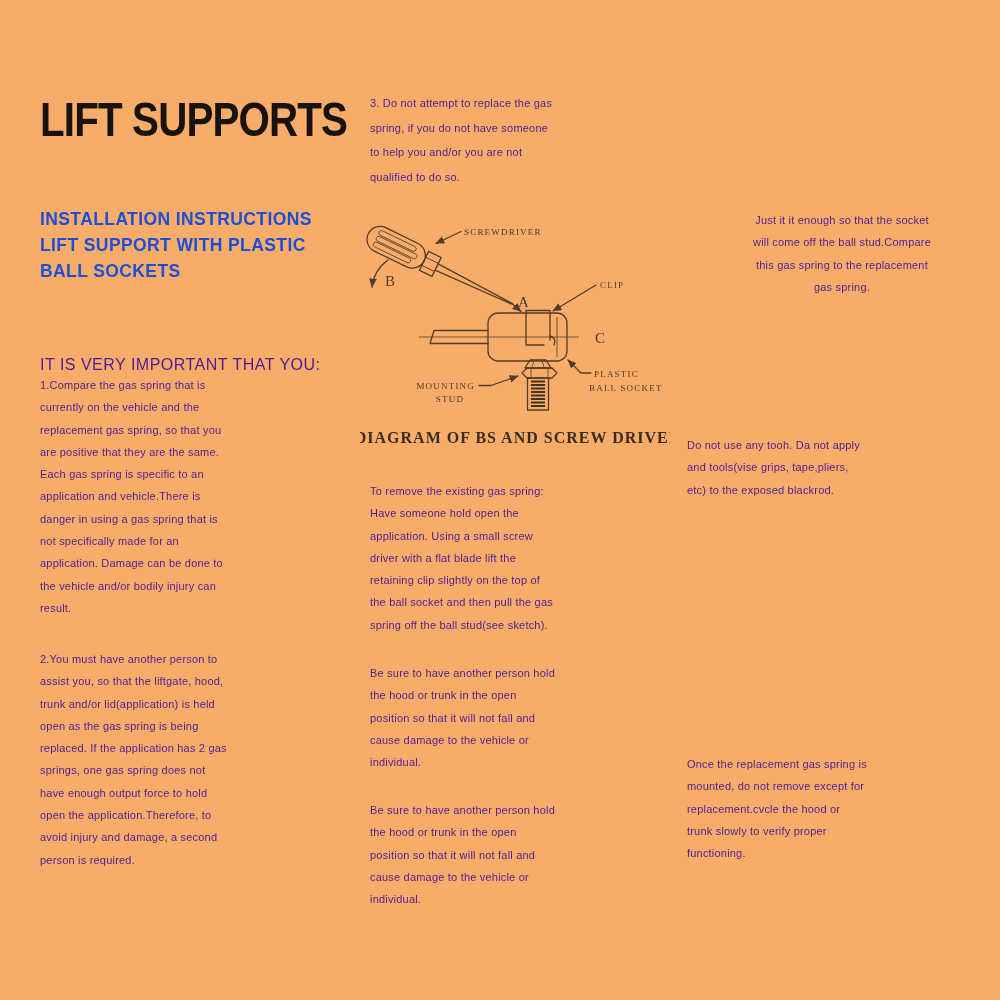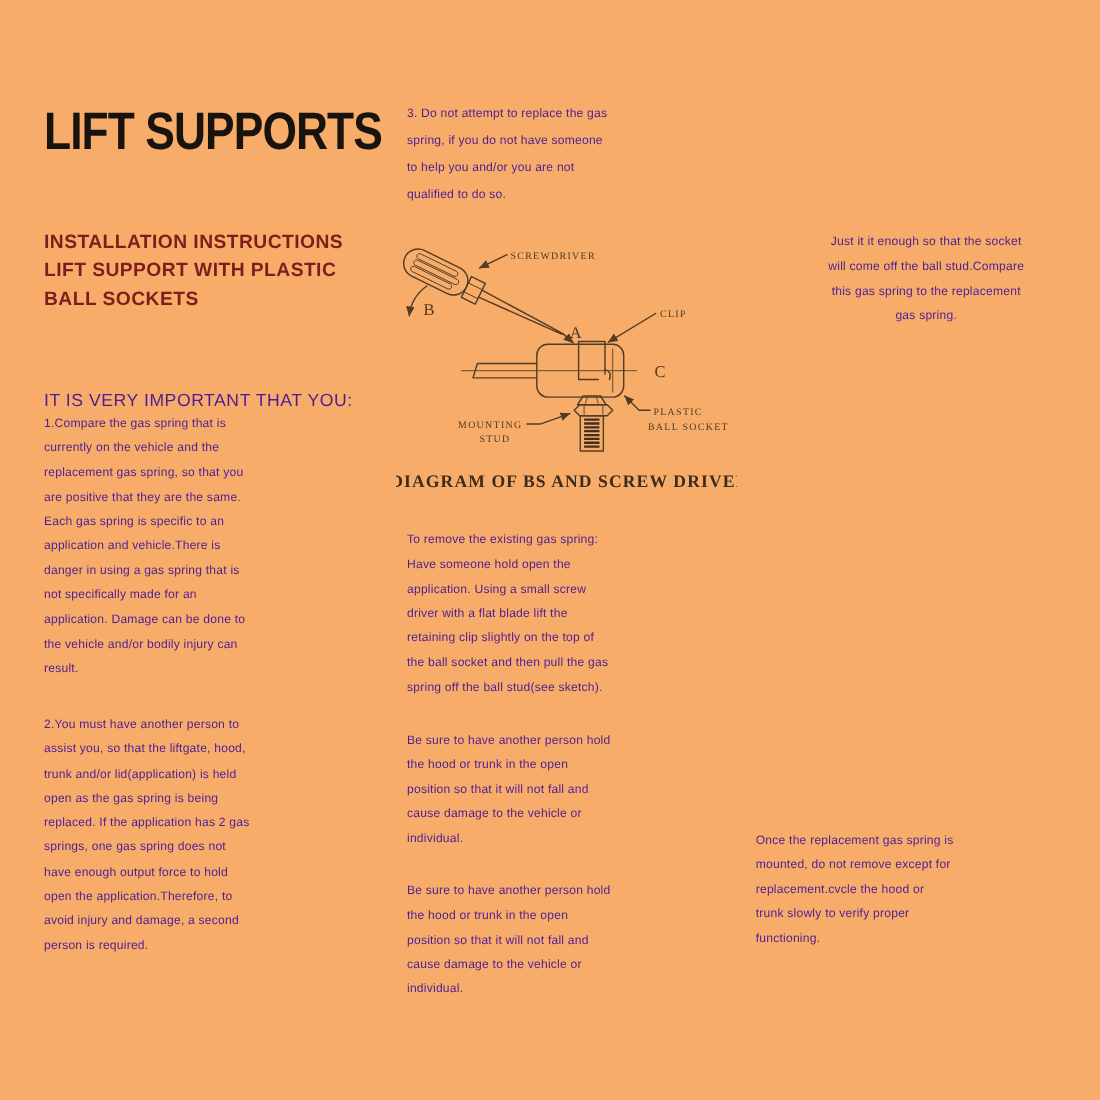--- a/index.html
+++ b/index.html
@@ -12,21 +12,21 @@
   #title{
     left:40px; top:97px; width:340px;
     font-size:48px; line-height:46px; font-weight:bold;
     color:#191310; letter-spacing:-1px;
     transform:scaleX(0.84); transform-origin:left top;
     white-space:nowrap;
   }
   #subtitle{
     left:40px; top:206px; width:320px;
     font-size:17.5px; line-height:26px; font-weight:bold;
-    color:#7f1d1d; letter-spacing:0.4px; white-space:pre-line;
+    color:#1d4ed8; letter-spacing:0.4px; white-space:pre-line;
   }
   #important{
     left:40px; top:330px; width:320px;
     font-size:16px; line-height:22px; color:#4c1d95; letter-spacing:0.5px;margin-top:24px;
   }
   .p{
     font-size:11px; line-height:22.3px; color:#4c1d95;
     letter-spacing:0.2px; white-space:pre-line; margin:0;
   }
   .w-left{width:320px;} .w-mid{width:305px;} .w-right{width:310px;}
@@ -169,19 +169,22 @@
   <p class="abs p w-mid" id="mhold2">Be sure to have another person hold
 the hood or trunk in the open
 position so that it will not fall and
 cause damage to the vehicle or
 individual.</p>
 
   <p class="abs p w-right" id="rp2">Just it it enough so that the socket
 will come off the ball stud.Compare
 this gas spring to the replacement
 gas spring.</p>
+  <p class="abs p w-right" id="rp4">Do not use any tooh. Da not apply
+and tools(vise grips, tape,pliers,
+etc) to the exposed blackrod.</p>
   <p class="abs p w-right" id="rp7">Once the replacement gas spring is
 mounted, do not remove except for
 replacement.cvcle the hood or
 trunk slowly to verify proper
 functioning.</p>
 
 </div>
 
 </body></html>

